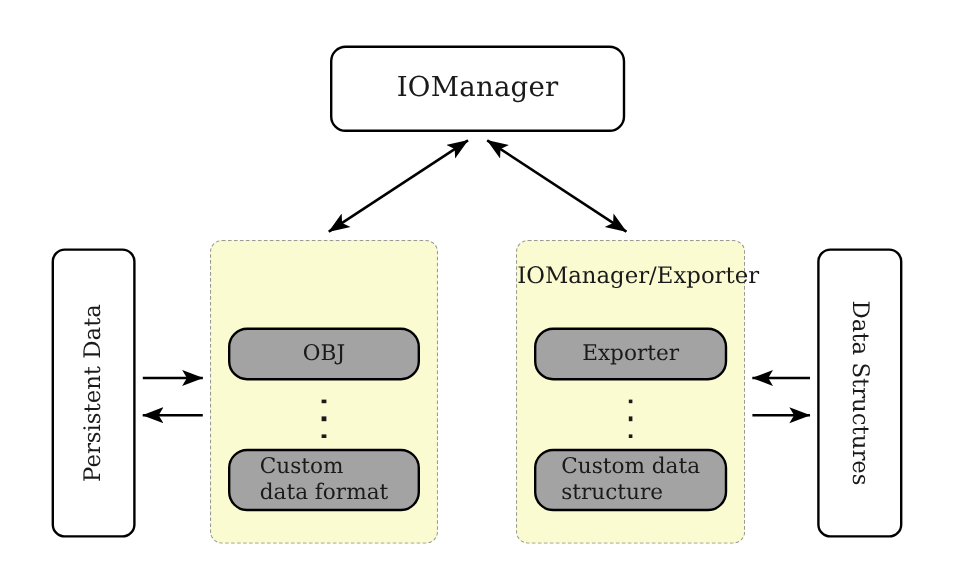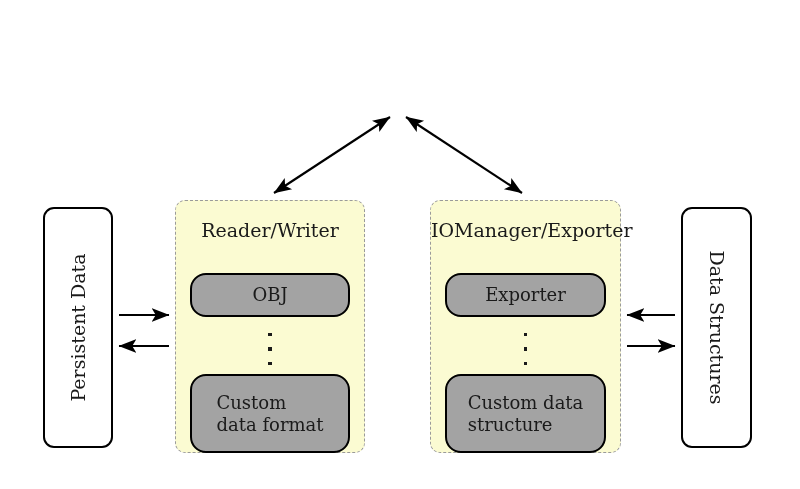--- a/index.html
+++ b/index.html
@@ -125,21 +125,21 @@
   .item-top {
     left: 14px;
     right: 14px;
     top: 72px;
     height: 44px;
   }
   .item-bottom {
     left: 14px;
     right: 14px;
     top: 173px;
-    height: 79px;
+    height: 52px;
   }
 
   
   .vdots {
     position: absolute;
     left: 0;
     right: 0;
     top: 129px;
     height: 38px;
     display: flex;
@@ -177,31 +177,33 @@
 
     <line x1="119" y1="315" x2="169" y2="315" stroke="#000000" stroke-width="2.1" marker-end="url(#ah)"></line>
 
     <line x1="169" y1="346" x2="119" y2="346" stroke="#000000" stroke-width="2.1" marker-end="url(#ah)"></line>
 
     <line x1="675" y1="315" x2="627" y2="315" stroke="#000000" stroke-width="2.1" marker-end="url(#ah)"></line>
 
     <line x1="627" y1="346" x2="675" y2="346" stroke="#000000" stroke-width="2.1" marker-end="url(#ah)"></line>
   </svg>
 
+  <div class="node-box" id="io-manager-box">
+    <span id="io-manager-label">IOManager</span>
+  </div>
 
   <div class="node-box" id="persistent-data-box">
     <span class="vertical-label rot-ccw">Persistent Data</span>
   </div>
 
   <div class="node-box" id="data-structures-box">
     <span class="vertical-label rot-cw">Data Structures</span>
   </div>
 
   <div class="group-panel" id="reader-writer-panel">
-    <div class="group-title">Reader/Writer</div>
 
     <div class="item-box item-top">
       <span>OBJ</span>
     </div>
 
     <div class="vdots">
       <i></i>
       <i></i>
       <i></i>
     </div>

